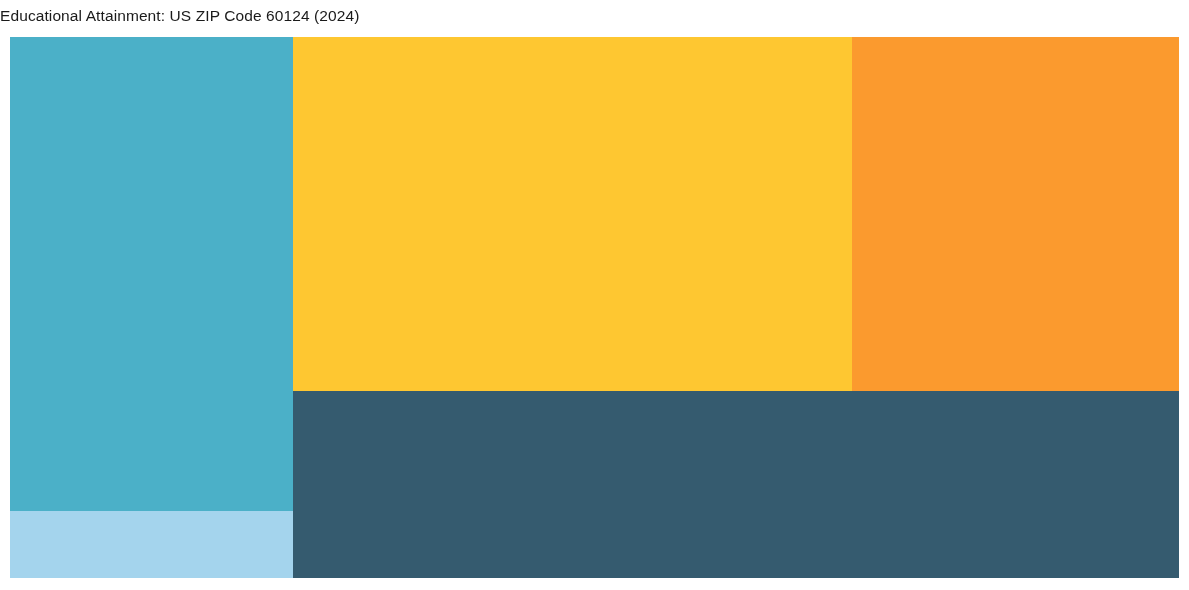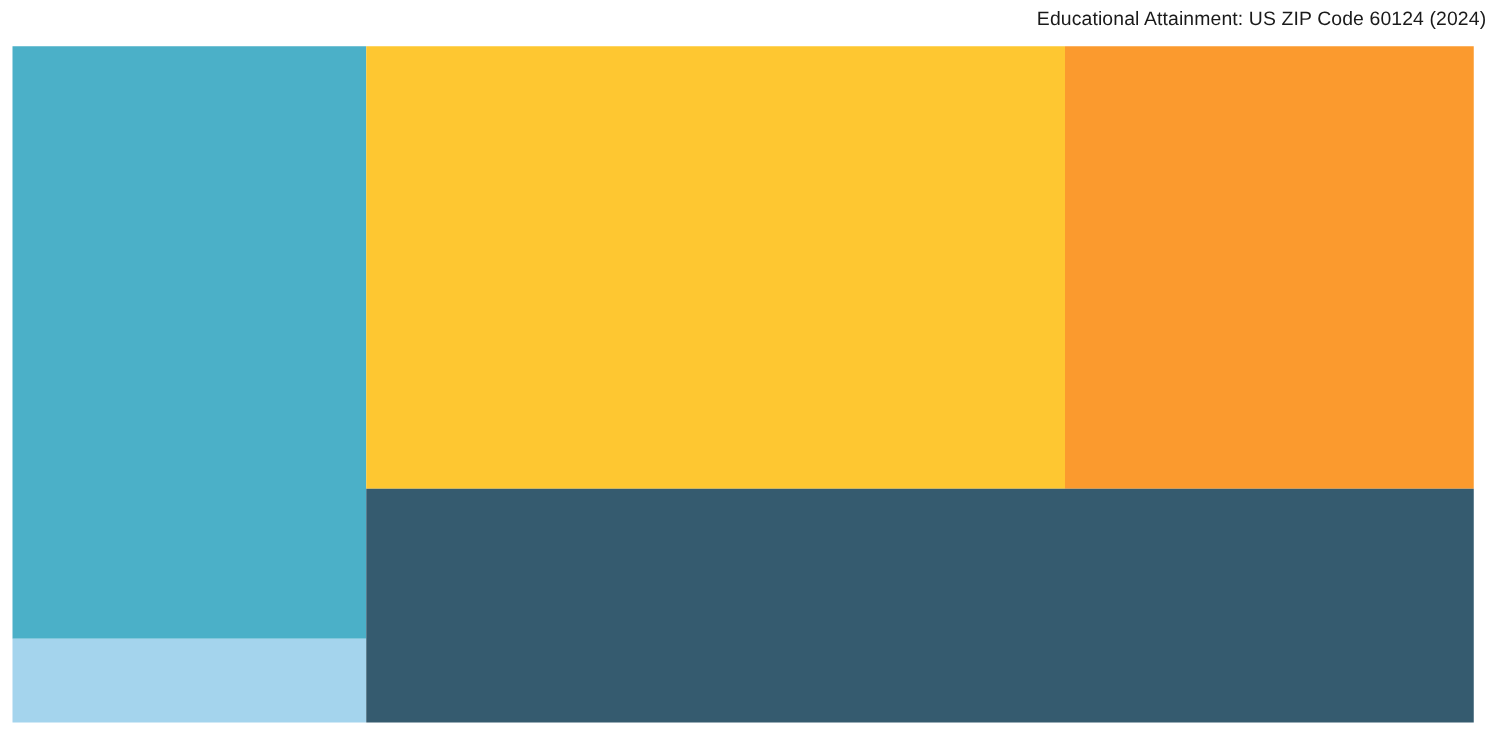--- a/index.html
+++ b/index.html
@@ -18,21 +18,21 @@
     position: relative;
     width: 1189px;
     height: 590px;
     background: #ffffff;
   }
   #chart-title {
     position: absolute;
     left: 0;
     top: 6px;
     width: 1189px;
-    text-align: right;
+    text-align: left;
     font-family: "Liberation Sans", sans-serif;
     font-size: 15.5px;
     font-weight: normal;
     color: #1a1a1a;
     letter-spacing: 0.1px;
     line-height: 20px;
     white-space: nowrap;
   }
   #treemap {
     position: absolute;

